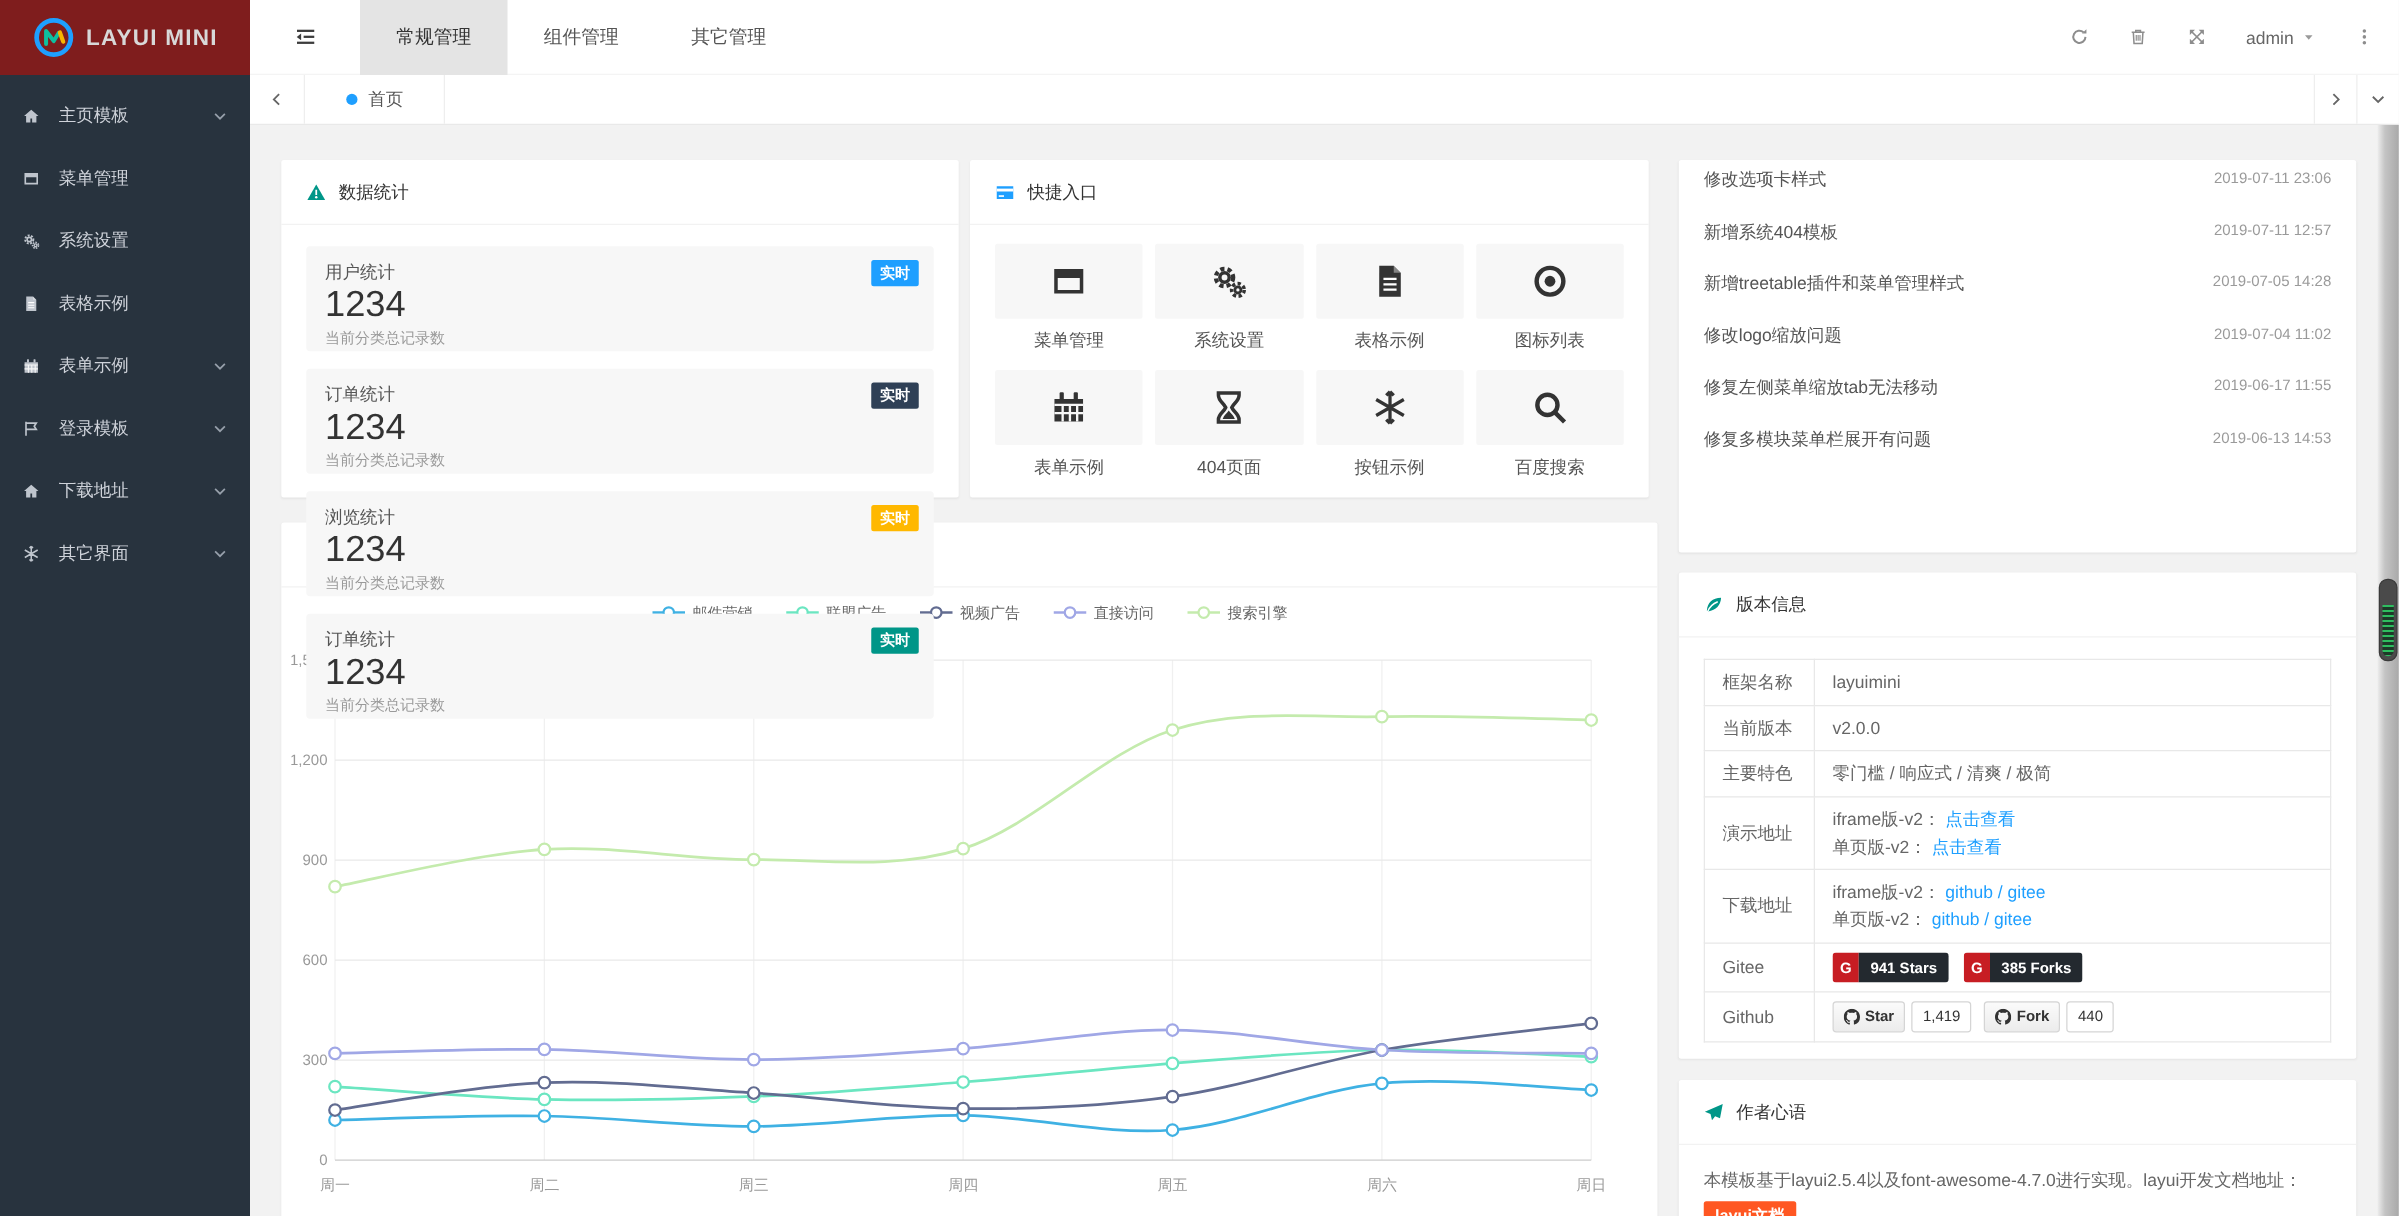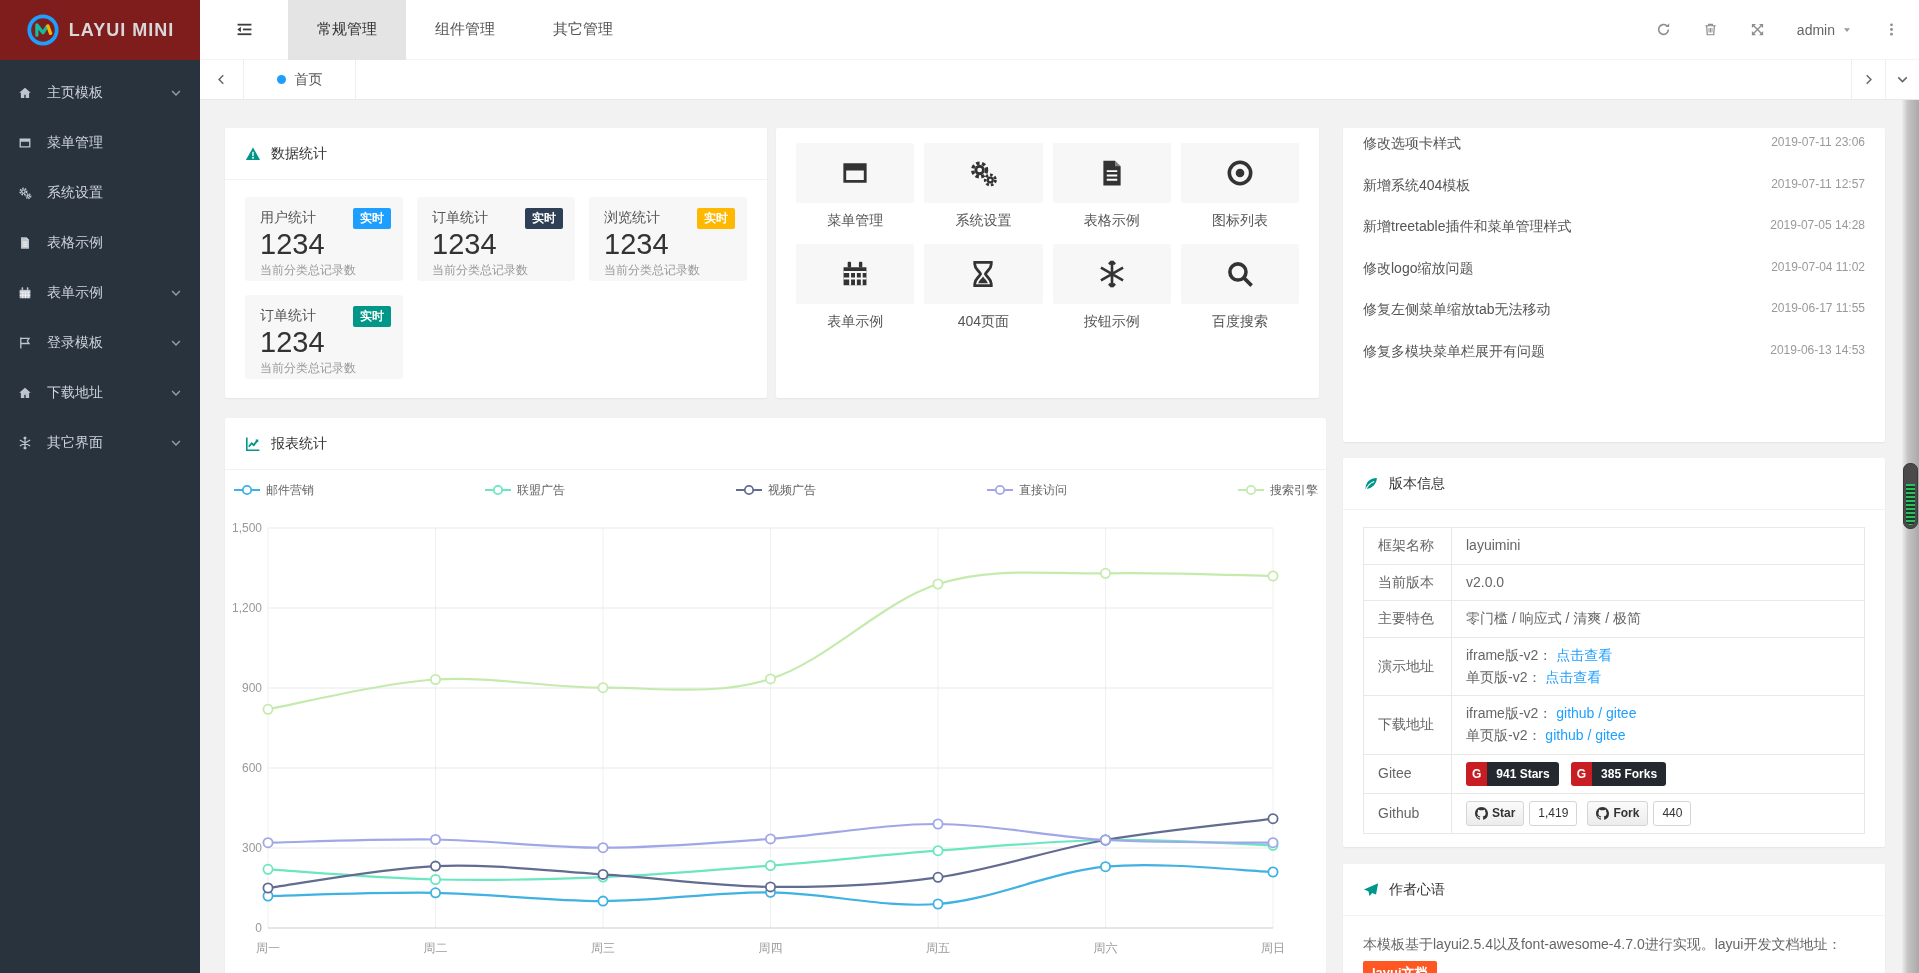--- a/index.html
+++ b/index.html
@@ -36,37 +36,37 @@
   .content{position:absolute;left:200px;top:100px;right:17px;bottom:0;padding:28px 0 0 25px;overflow:hidden}
   .cols{display:flex;gap:17px}
   .col-left{width:1101px}
   .col-right{width:542px}
   .row-top{display:flex;gap:9px}
   .card{background:#fff;border-radius:2px;box-shadow:0 1px 2px rgba(0,0,0,.06)}
   .card-h{height:52px;display:flex;align-items:center;gap:10px;padding:0 20px;border-bottom:1px solid #f2f2f2;color:#333}
   .card-h .ic{font-size:16px}
   
   .card-stats{width:542px;height:270px}
-  .stats-body{padding:17px 20px;display:grid;grid-template-columns:1fr 1fr 1fr;gap:14px}
+  .stats-body{padding:17px 20px;display:grid;grid-template-columns:1fr;gap:14px}
   .stat{background:#f7f7f7;border-radius:3px;padding:12px 15px;position:relative;height:84px... }
   .stat{height:84px}
   .stat-label{font-size:14px;color:#555}
   .stat-num{font-size:29px;color:#333;margin-top:1px;line-height:1.15}
   .stat-desc{font-size:12px;color:#9a9a9a;margin-top:1px}
   .stat-badge{position:absolute;top:11px;right:12px;color:#fff;font-size:12px;font-weight:bold;padding:2px 7px;border-radius:2px}
   
   .card-quick{width:543px;height:270px}
   .quick-body{padding:15px 20px 0;display:grid;grid-template-columns:repeat(4,1fr);gap:14px 10px}
   .q-cell{text-align:center;cursor:pointer}
   .q-box{height:60px;background:#f7f7f7;border-radius:2px;display:flex;align-items:center;justify-content:center;color:#333;font-size:30px}
   .q-label{margin-top:9px;font-size:14px;color:#555}
   
   .card-chart{margin-top:20px;height:580px;width:1101px}
   .chart-body{padding:4px 8px 0}
-  .legend{display:flex;justify-content:space-between;align-items:center;gap:26px;margin-top:6px;height:20px}
+  .legend{display:flex;justify-content:center;align-items:center;gap:26px;margin-top:6px;height:20px}
   .leg-item{display:inline-flex;align-items:center;gap:5px;font-size:12px;color:#666;cursor:pointer}
   
   .card-ann{height:314px}
   .ann-body{padding:7px 20px}
   .ann-item{height:41.5px;display:flex;justify-content:space-between;cursor:pointer}
   .ann-title{font-size:14px;color:#555}
   .ann-date{font-size:12px;color:#9a9a9a}
   
   .card-ver{margin-top:16px;height:389px}
   .ver-body{padding:17px 20px}
@@ -331,20 +331,30 @@
   <div class="stat">
     <div class="stat-label">订单统计</div>
     <div class="stat-num">1234</div>
     <div class="stat-desc">当前分类总记录数</div>
     <span class="stat-badge" style="background:#009688">实时</span>
   </div>
             </div>
         </section>
 
         <section class="card card-quick">
+          <div class="card-h">
+            <span class="ic" style="color: rgb(30, 159, 255);">
+                <svg viewBox="0 0 16 16" fill="currentColor">
+                  <path d="M1.4 2.9h13.2v10.2H1.4z"></path>
+                  <rect x="1.4" y="4.9" width="13.2" height="2.3" fill="#fff"></rect>
+                  <rect x="3" y="10.2" width="4.2" height="1.3" fill="#fff"></rect>
+                </svg>
+              </span>
+            <span>快捷入口</span>
+          </div>
           <div class="quick-body">
   <div class="q-cell">
     <div class="q-box">
                   <span class="ic">
                     <svg viewBox="0 0 16 16" fill="currentColor">
                       <path fill-rule="evenodd" d="M1.8 2.8h12.4v10.4H1.8zm1.5 3.8v5.1h9.4V6.6z"></path>
                     </svg>
                   </span>
                 </div>
     <div class="q-label">菜单管理</div>

